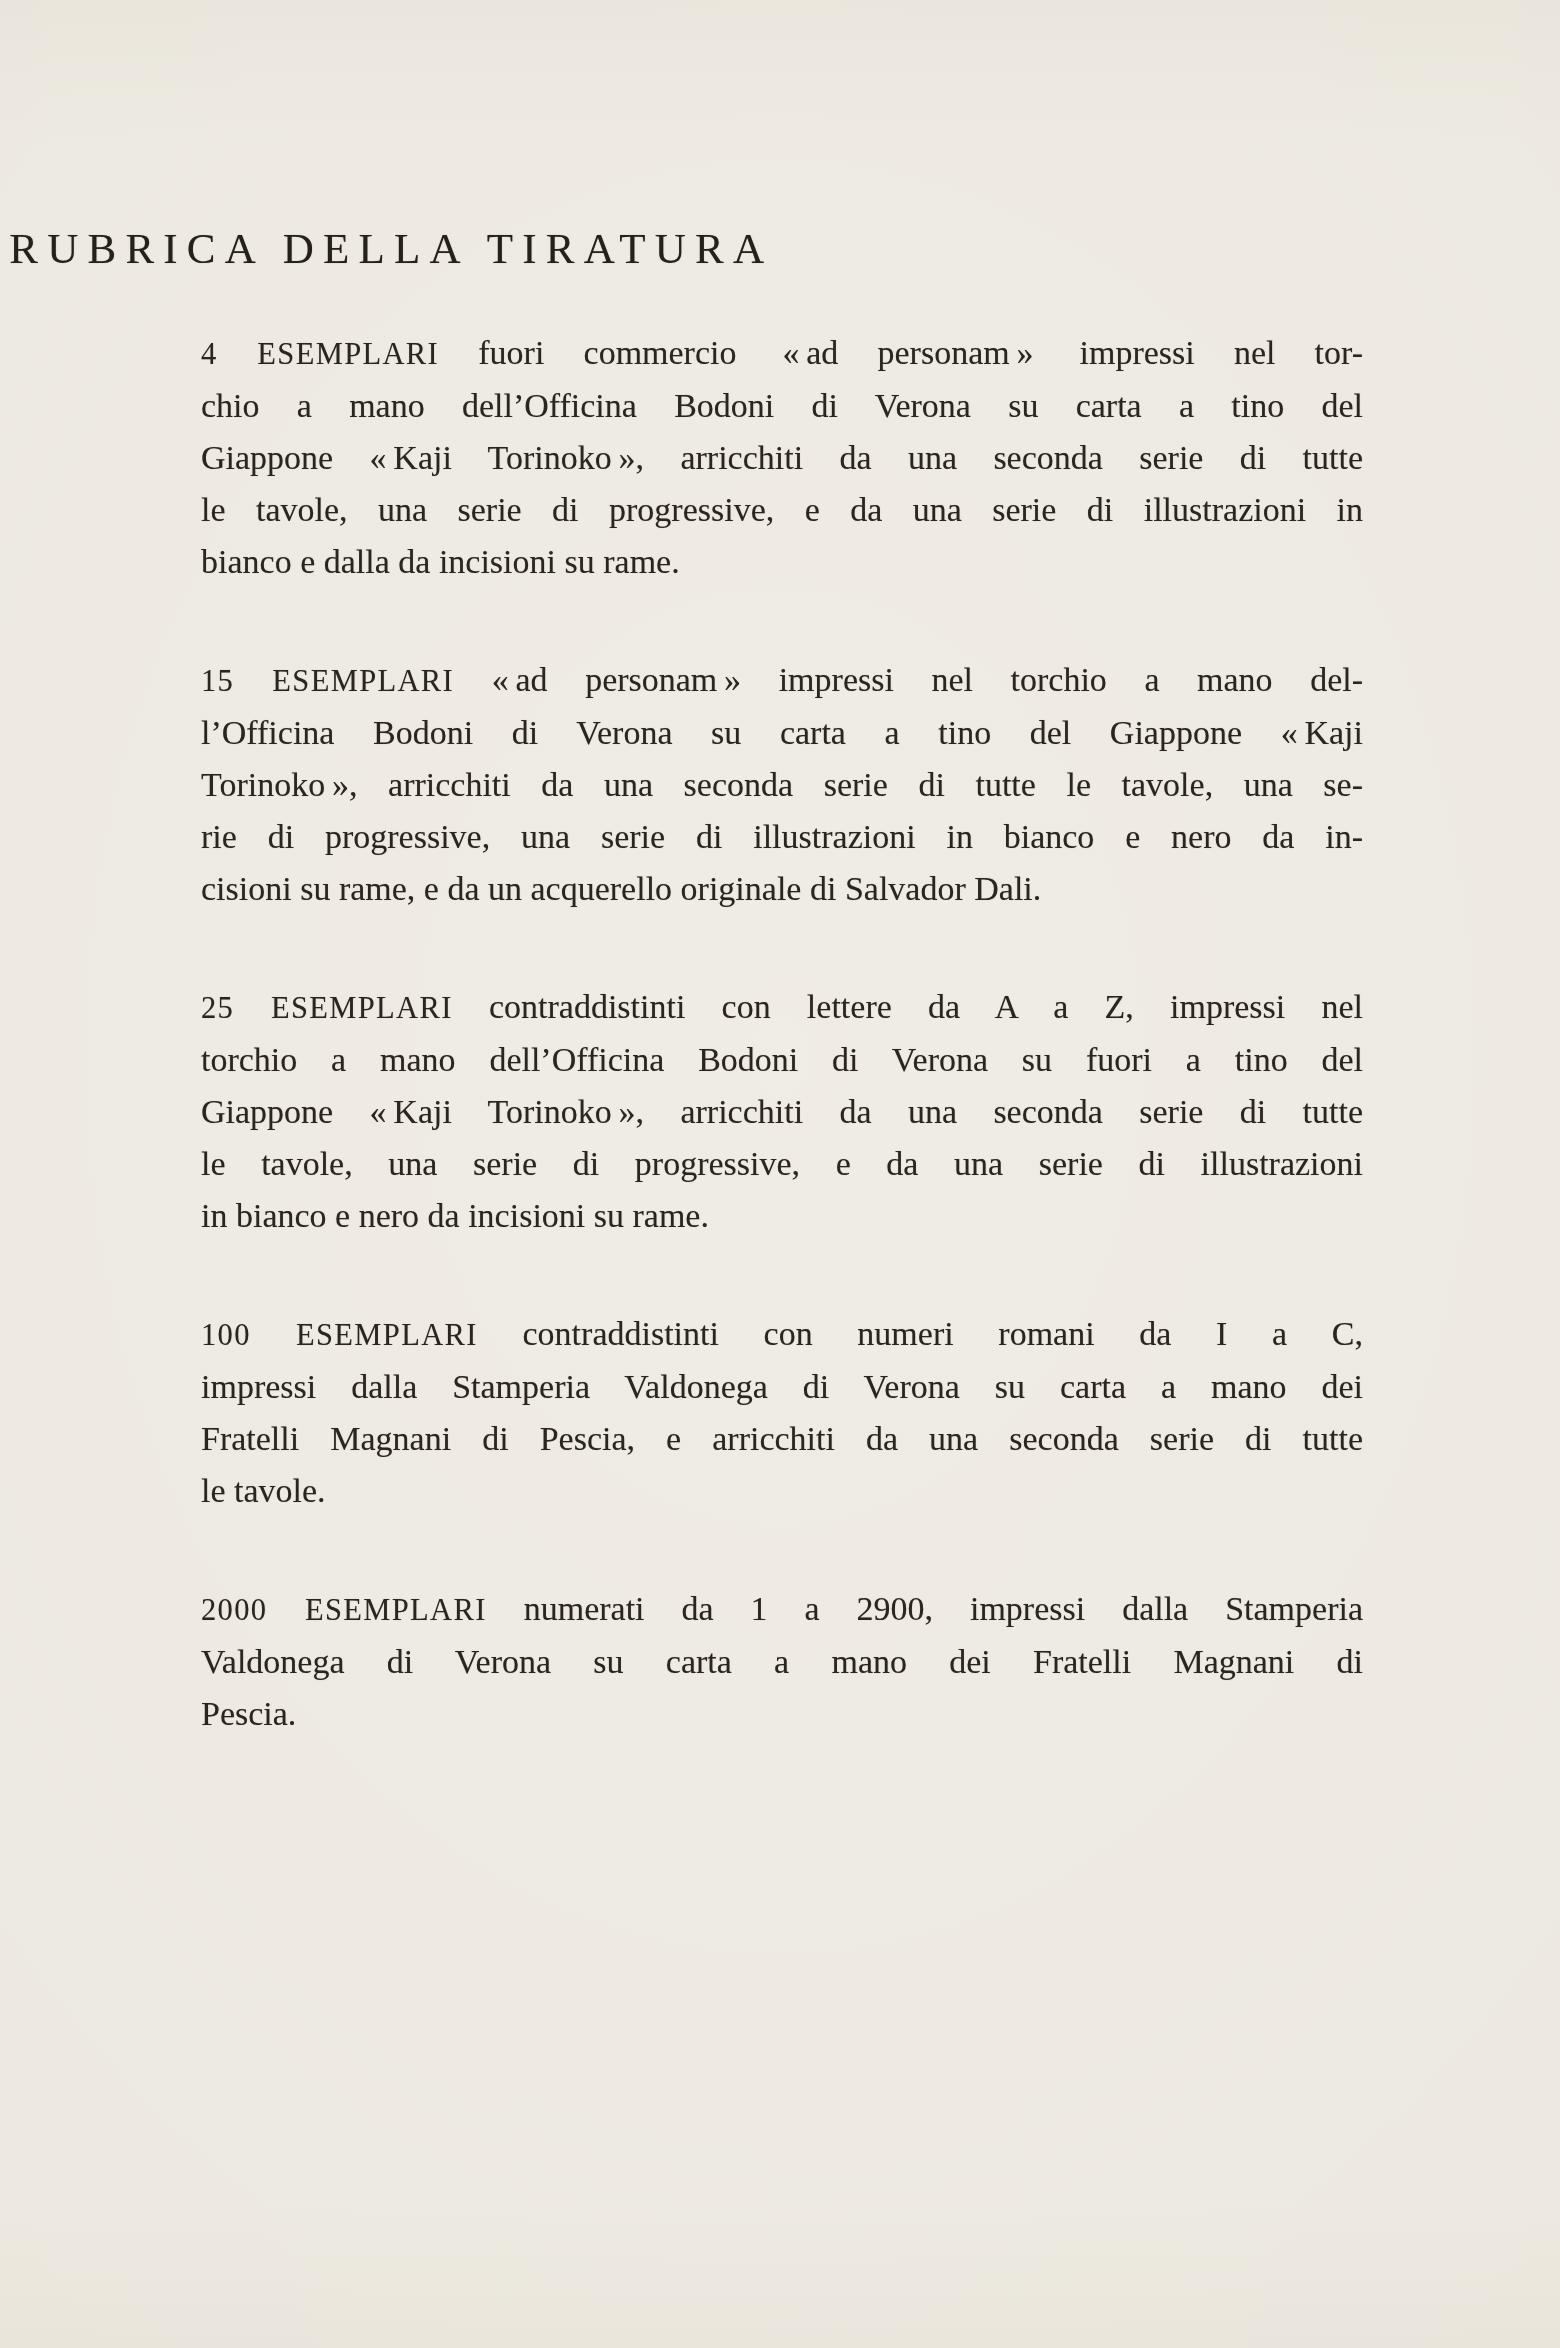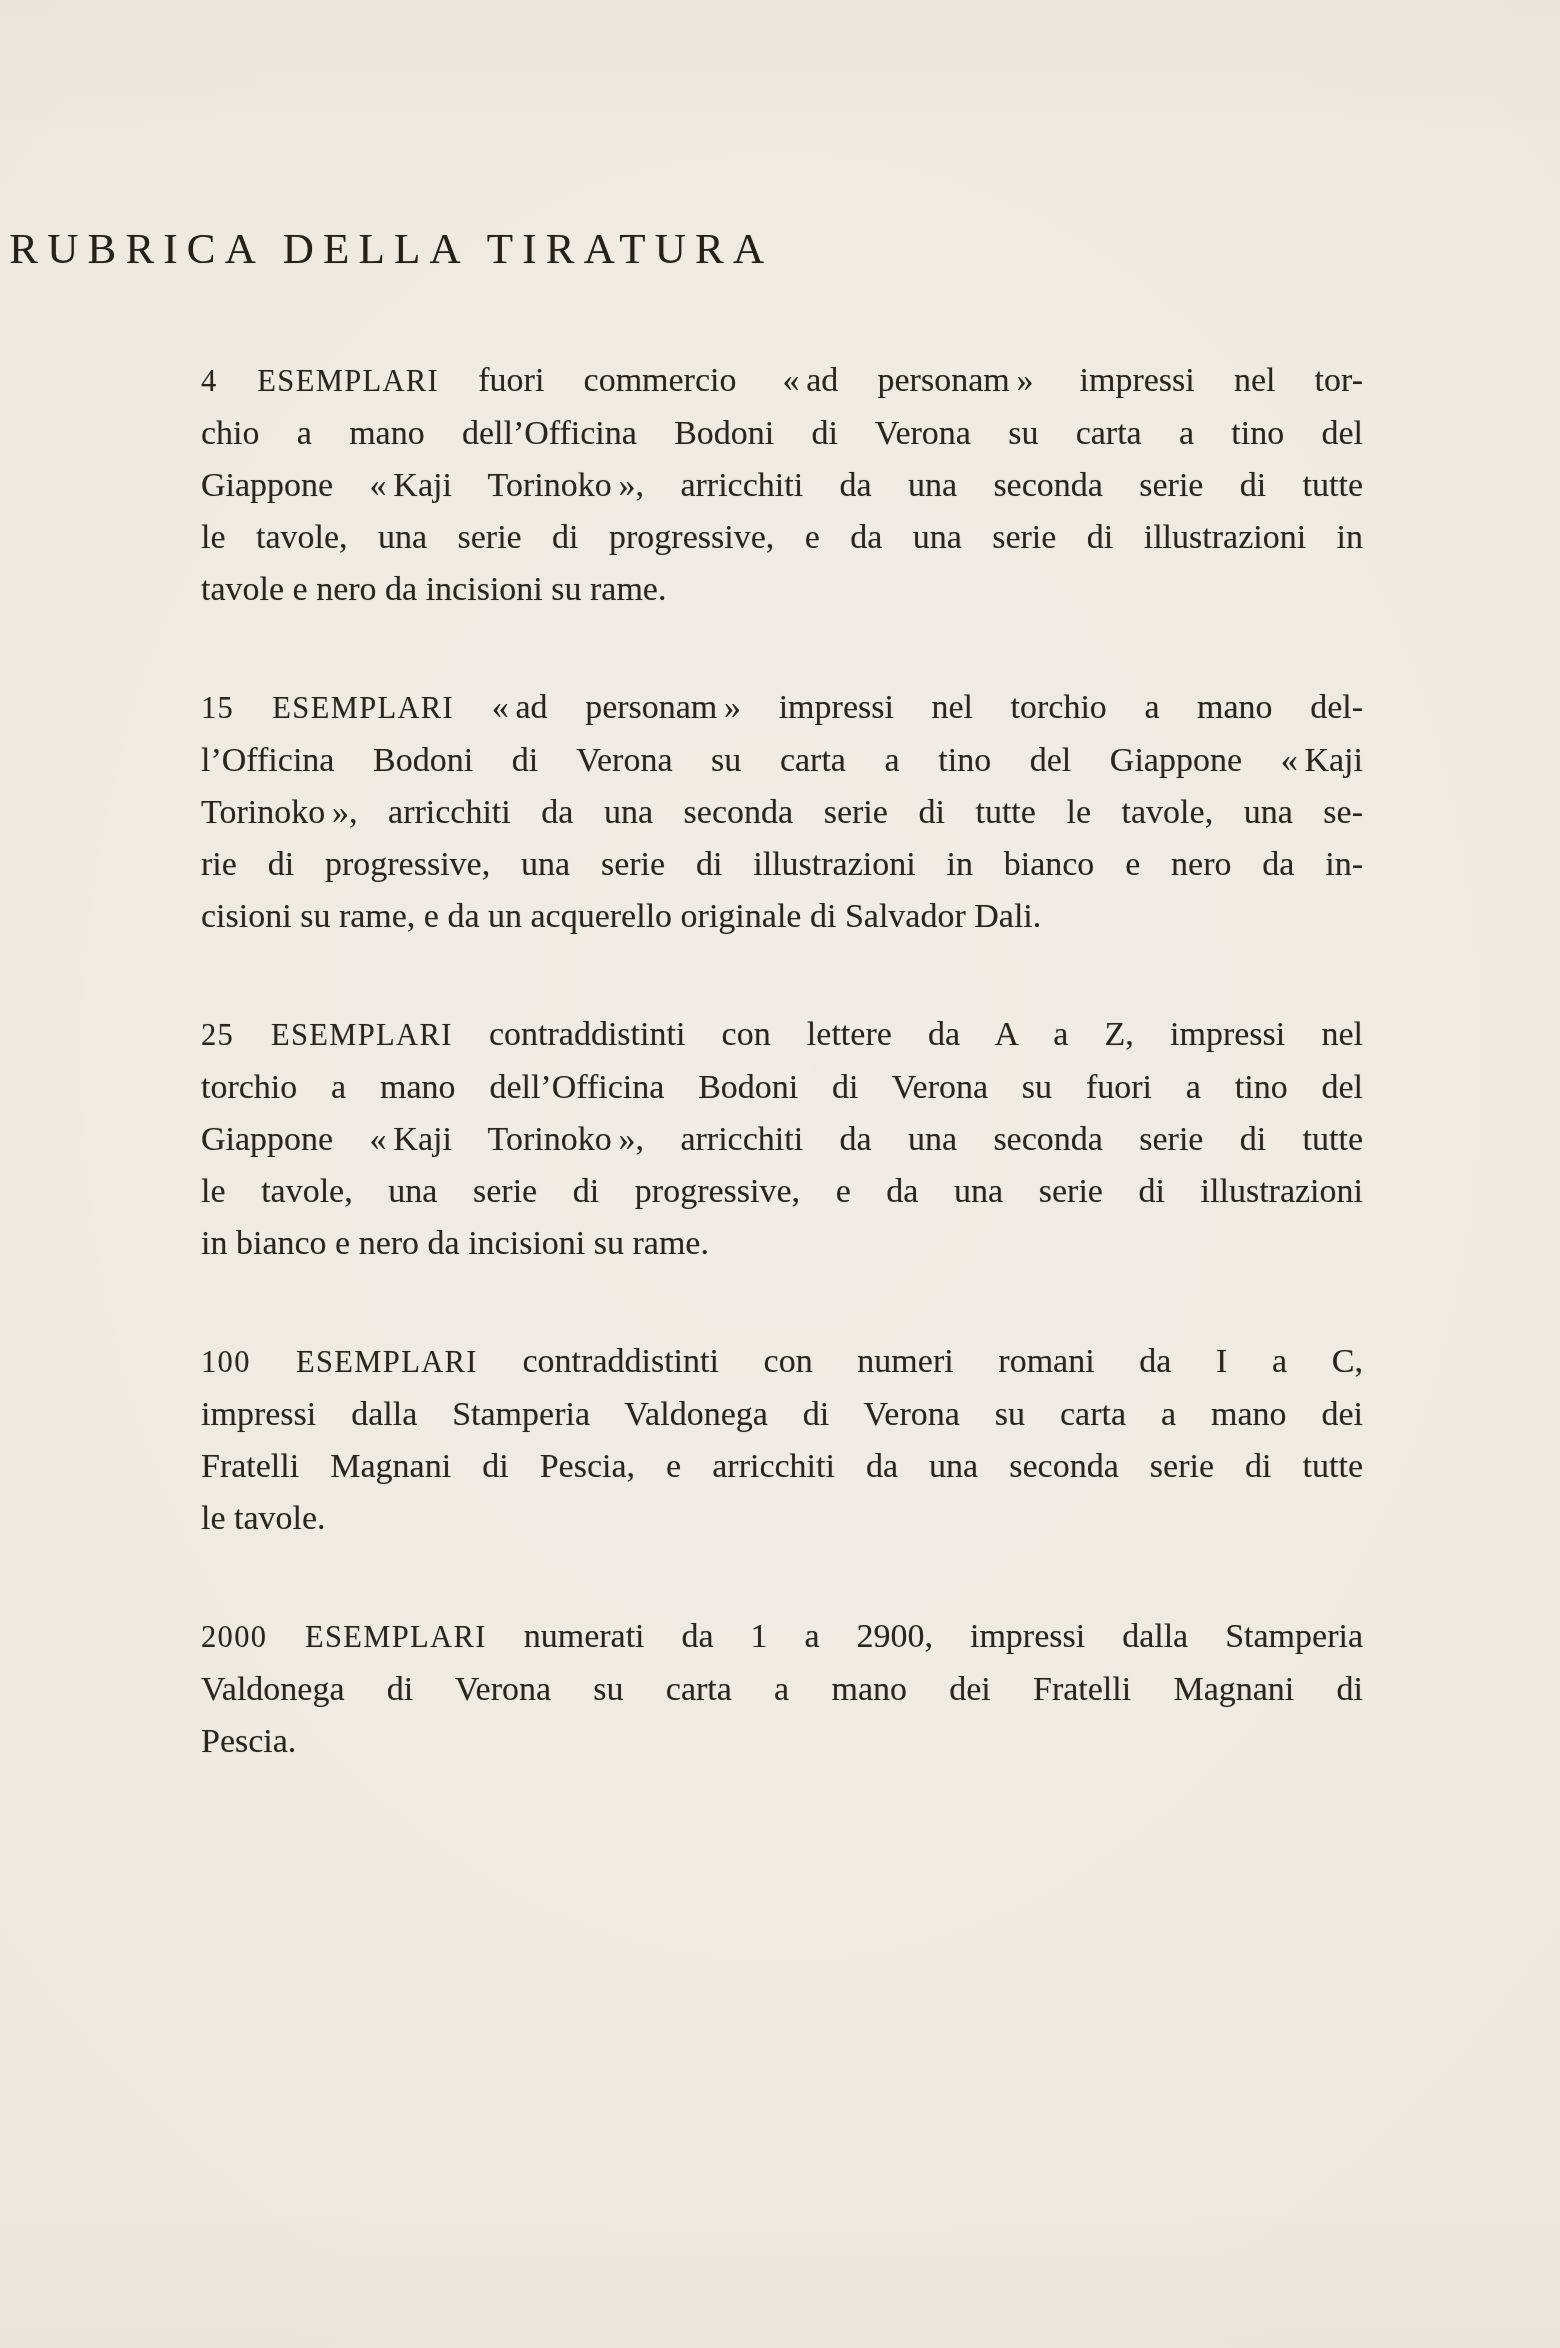--- a/index.html
+++ b/index.html
@@ -28,21 +28,21 @@
     line-height: 1;
     font-weight: 400;
     letter-spacing: 0.215em;
     text-indent: 0.215em; 
     color: #24201a;
     text-shadow: 0 0 1px rgba(40,34,26,0.35);
   }
   .page-body {
     width: 1162px;
     margin-left: 201px;
-    margin-top: 84px;
+    margin-top: 57px;
     font-size: 34px;
     line-height: 52px;
     color: #2a261f;
     text-shadow: 0 0 1px rgba(40,34,26,0.28);
   }
   .paragraph {
     margin: 0 0 66px 0;
   }
   .line {
     text-align: justify;
@@ -64,21 +64,21 @@
 
 <div class="page">
   <h1 class="page-title">RUBRICA DELLA TIRATURA</h1>
 
   <div class="page-body">
       <div class="paragraph">
         <div class="line justified"><span class="lead">4 ESEMPLARI</span> fuori commercio  « ad personam »  impressi nel tor-</div>
         <div class="line justified">chio a mano dell’Officina Bodoni di Verona su carta a tino del</div>
         <div class="line justified">Giappone « Kaji Torinoko », arricchiti da una seconda serie di tutte</div>
         <div class="line justified">le tavole, una serie di progressive, e da una serie di illustrazioni in</div>
-        <div class="line last">tavole e nero da incisioni su rame.</div>
+        <div class="line last">bianco e dalla da incisioni su rame.</div>
       </div>
       <div class="paragraph">
         <div class="line justified"><span class="lead">15 ESEMPLARI</span> « ad personam » impressi nel torchio a mano del-</div>
         <div class="line justified">l’Officina Bodoni di Verona su carta a tino del Giappone « Kaji</div>
         <div class="line justified">Torinoko », arricchiti da una seconda serie di tutte le tavole, una se-</div>
         <div class="line justified">rie di progressive, una serie di illustrazioni in bianco e nero da in-</div>
         <div class="line last">cisioni su rame, e da un acquerello originale di Salvador Dali.</div>
       </div>
       <div class="paragraph">
         <div class="line justified"><span class="lead">25 ESEMPLARI</span> contraddistinti con lettere da A a Z, impressi nel</div>

